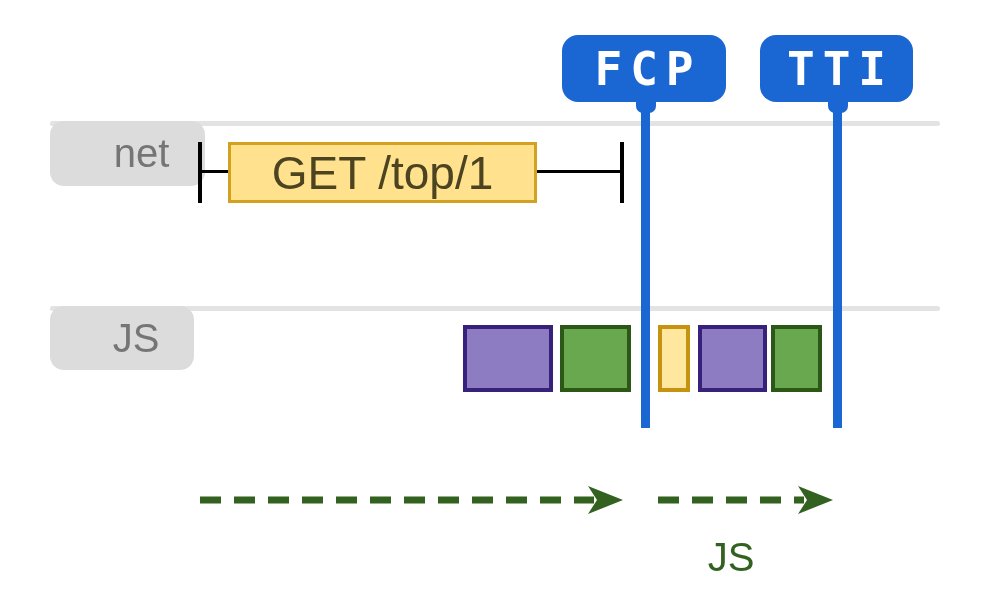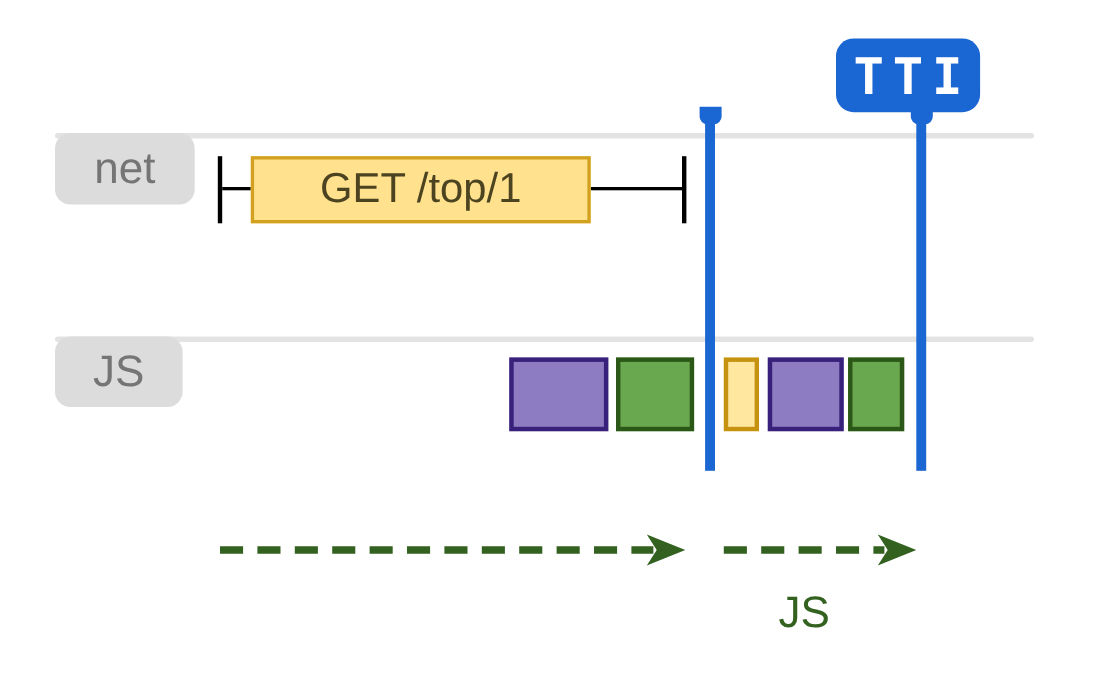--- a/index.html
+++ b/index.html
@@ -25,44 +25,44 @@
     overflow:hidden;font-family:"Liberation Sans",sans-serif;
   }
   
   .track-line{position:absolute;left:50px;width:890px;height:5px;
     background:var(--track-gray);border-radius:3px;z-index:1;}
   .net-line{top:121px}
   .js-line{top:306px}
   
   .tab{position:absolute;background:var(--tab-bg);border-radius:14px;
     color:var(--tab-text);font-size:40px;display:flex;align-items:center;
-    justify-content:center;z-index:2;}
+    justify-content:center;z-index:2;padding-left:28px;}
   .tab-net{left:50px;top:121px;width:127px;height:65px;}
   .tab-js{left:50px;top:306px;width:116px;height:64px;}
   
   .tick{position:absolute;top:142px;width:4px;height:61px;background:var(--whisker-black);z-index:3;}
   .tick-left{left:198px}
   .tick-right{left:620px}
   .conn{position:absolute;top:170px;height:3px;background:var(--whisker-black);z-index:3;}
   .conn-left{left:202px;width:26px}
   .conn-right{left:537px;width:84px}
   
   .request{position:absolute;left:228px;top:142px;width:309px;height:61px;
     box-sizing:border-box;background:var(--request-fill);
     border:3px solid var(--request-border);color:var(--request-text);
-    font-size:38px;display:flex;align-items:center;justify-content:center;
+    font-size:46px;display:flex;align-items:center;justify-content:center;
     white-space:nowrap;z-index:4;}
   
   .badge{position:absolute;top:35px;height:67px;background:var(--marker-blue);
     border-radius:16px;color:#ffffff;font-family:"DejaVu Sans Mono",monospace;
     font-weight:bold;font-size:46px;letter-spacing:8px;padding-left:8px;
     box-sizing:border-box;display:flex;align-items:center;justify-content:center;
     z-index:6;}
   .badge-fcp{left:562px;width:164px}
-  .badge-tti{left:760px;width:131px}
+  .badge-tti{left:760px;width:153px}
   .stem{position:absolute;top:97px;width:20px;height:16px;
     background:var(--marker-blue);border-radius:0 0 7px 7px;z-index:5;}
   .stem-fcp{left:636px}
   .stem-tti{left:828px}
   .vline{position:absolute;top:108px;width:9px;height:320px;
     background:var(--marker-blue);z-index:5;}
   .vline-fcp{left:641px}
   .vline-tti{left:833px}
   
   .task{position:absolute;top:325px;height:67px;box-sizing:border-box;
@@ -95,20 +95,21 @@
 
   <div class="tab tab-net">net</div>
   <div class="tab tab-js">JS</div>
 
   <div class="tick tick-left"></div>
   <div class="conn conn-left"></div>
   <div class="request">GET /top/1</div>
   <div class="conn conn-right"></div>
   <div class="tick tick-right"></div>
 
+  <div class="badge badge-fcp">FCP</div>
   <div class="stem stem-fcp"></div>
   <div class="vline vline-fcp"></div>
 
   <div class="badge badge-tti">TTI</div>
   <div class="stem stem-tti"></div>
   <div class="vline vline-tti"></div>
 
   <div>
       <div class="task purple"></div>
       <div class="task green"></div>

